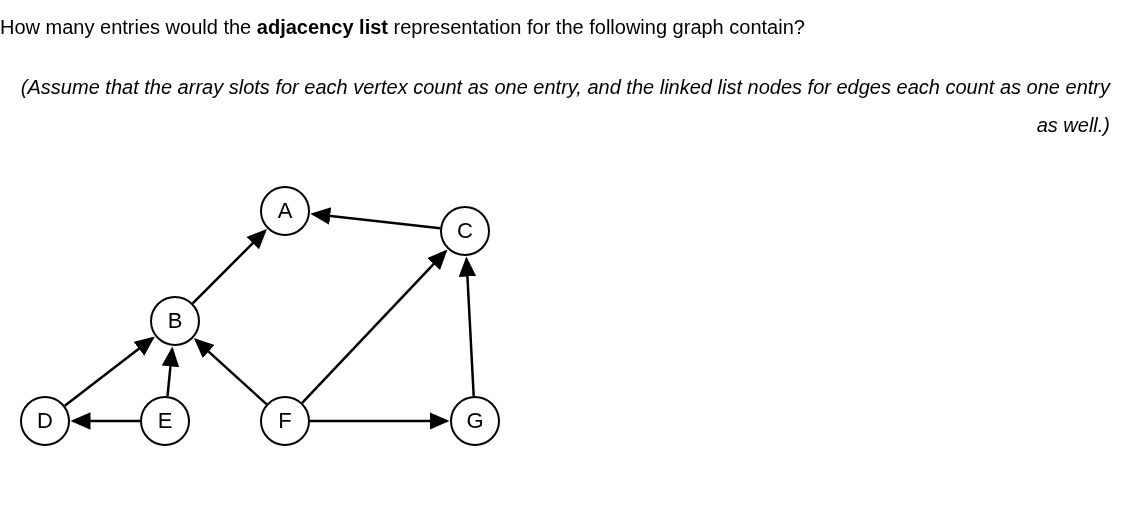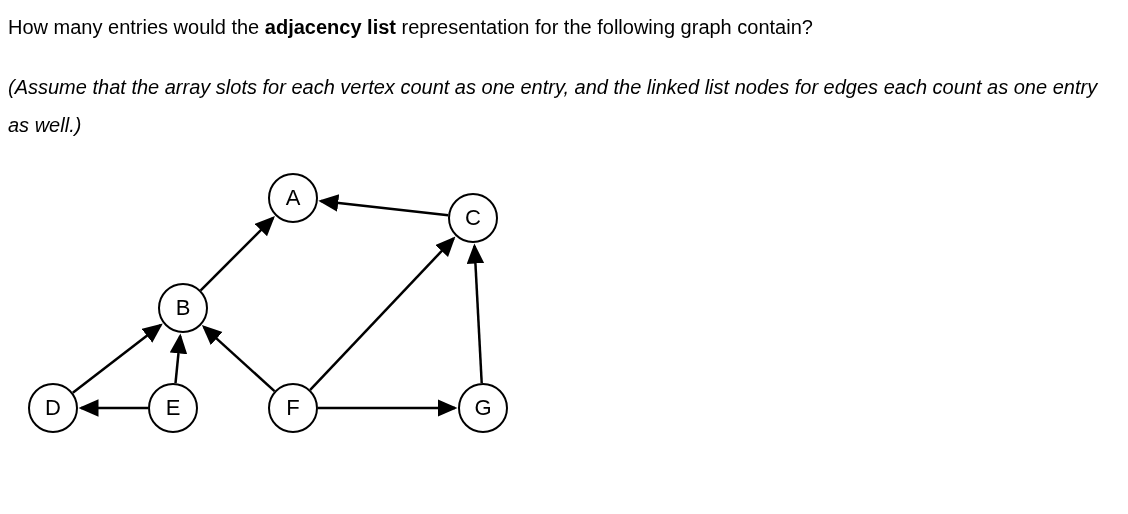--- a/index.html
+++ b/index.html
@@ -5,37 +5,38 @@
   html, body {
     margin: 0;
     padding: 0;
     width: 1128px;
     height: 514px;
     background: #ffffff;
     font-family: "Trebuchet MS", "Lucida Sans Unicode", "Lucida Grande", sans-serif;
     color: #000000;
   }
   .page {
-    padding: 12px 18px 0 8px;
+    padding: 12px 18px 0 0;
     box-sizing: border-box;
   }
   .question-line {
     font-size: 20px;
     line-height: 1.5;
     margin-bottom: 26px;
     font-weight: 400;
   }
   .question-line .bold {
     font-weight: 700;
   }
   .hint-line {
     font-size: 20px;
     line-height: 1.9;
     font-style: italic;
-    margin-bottom: 9px;
+    margin-bottom: 22px;
+    text-align: right;
   }
   .graph-area {
     position: relative;
     width: 600px;
     height: 300px;
     margin-left: 0;
   }
   .node {
     position: absolute;
     width: 50px;

